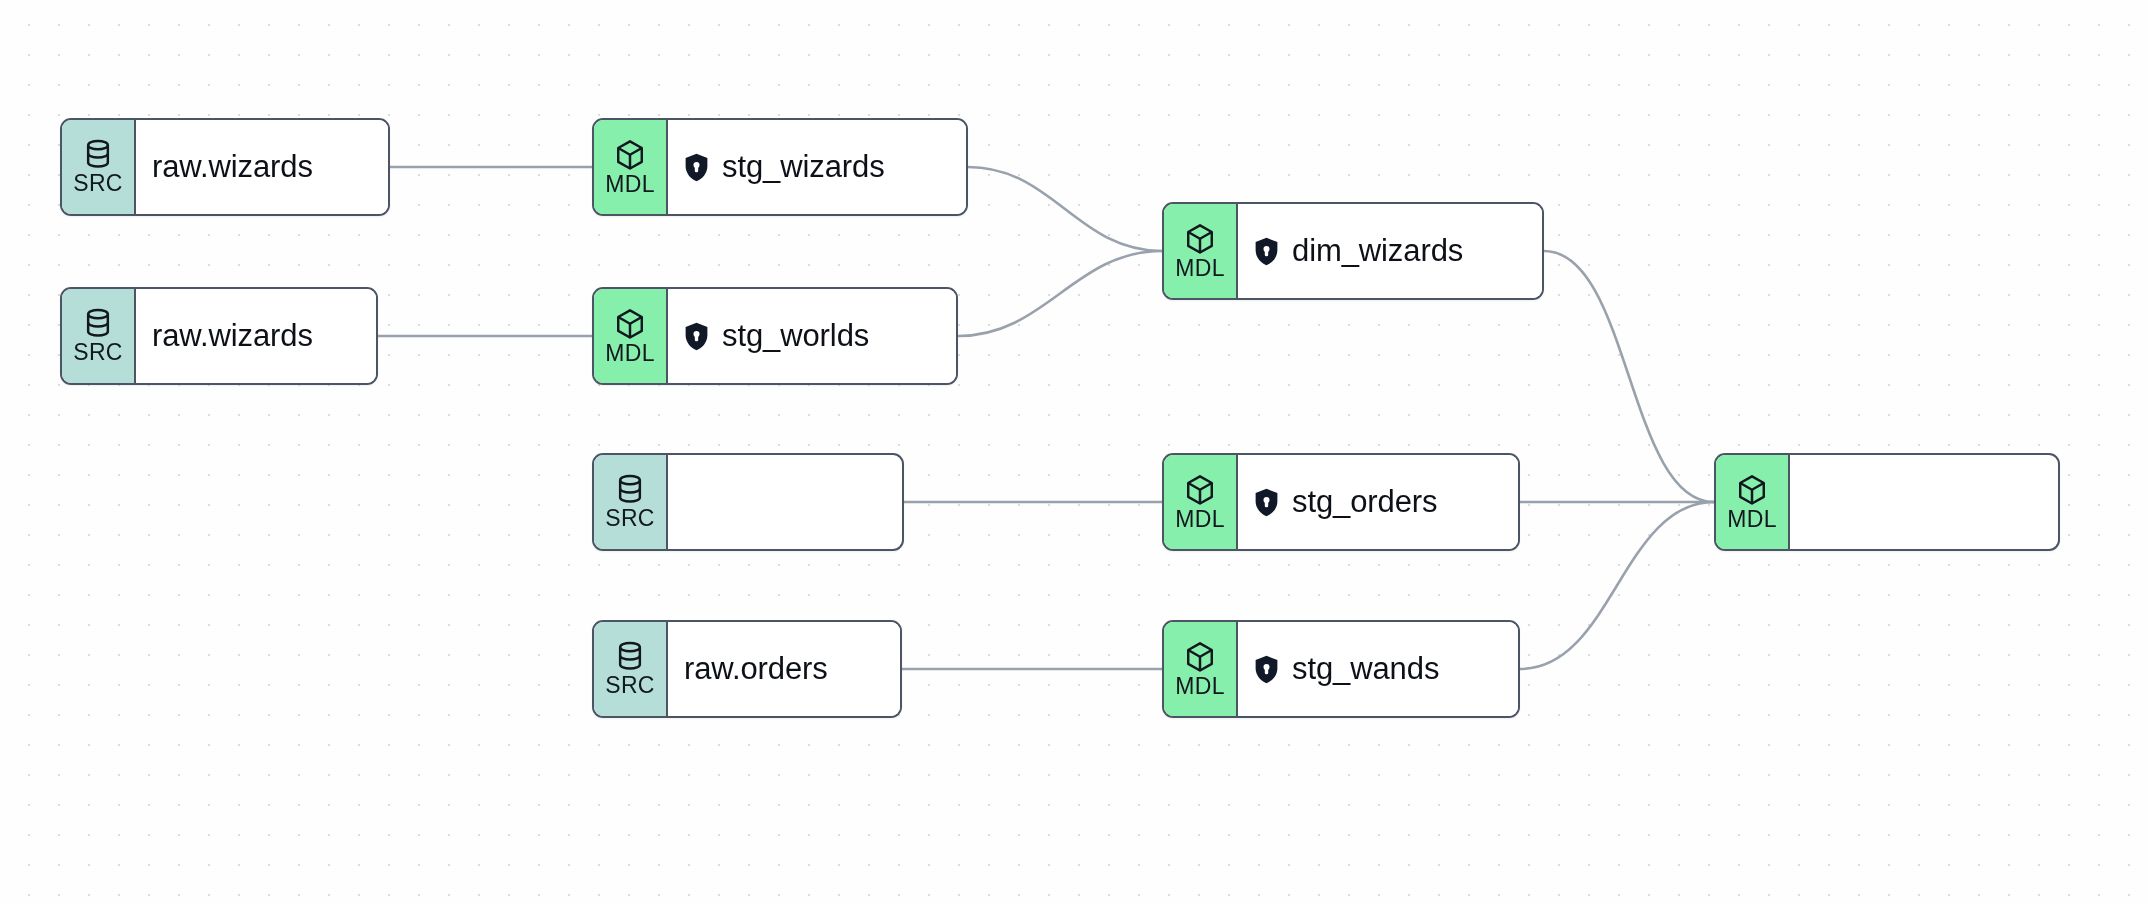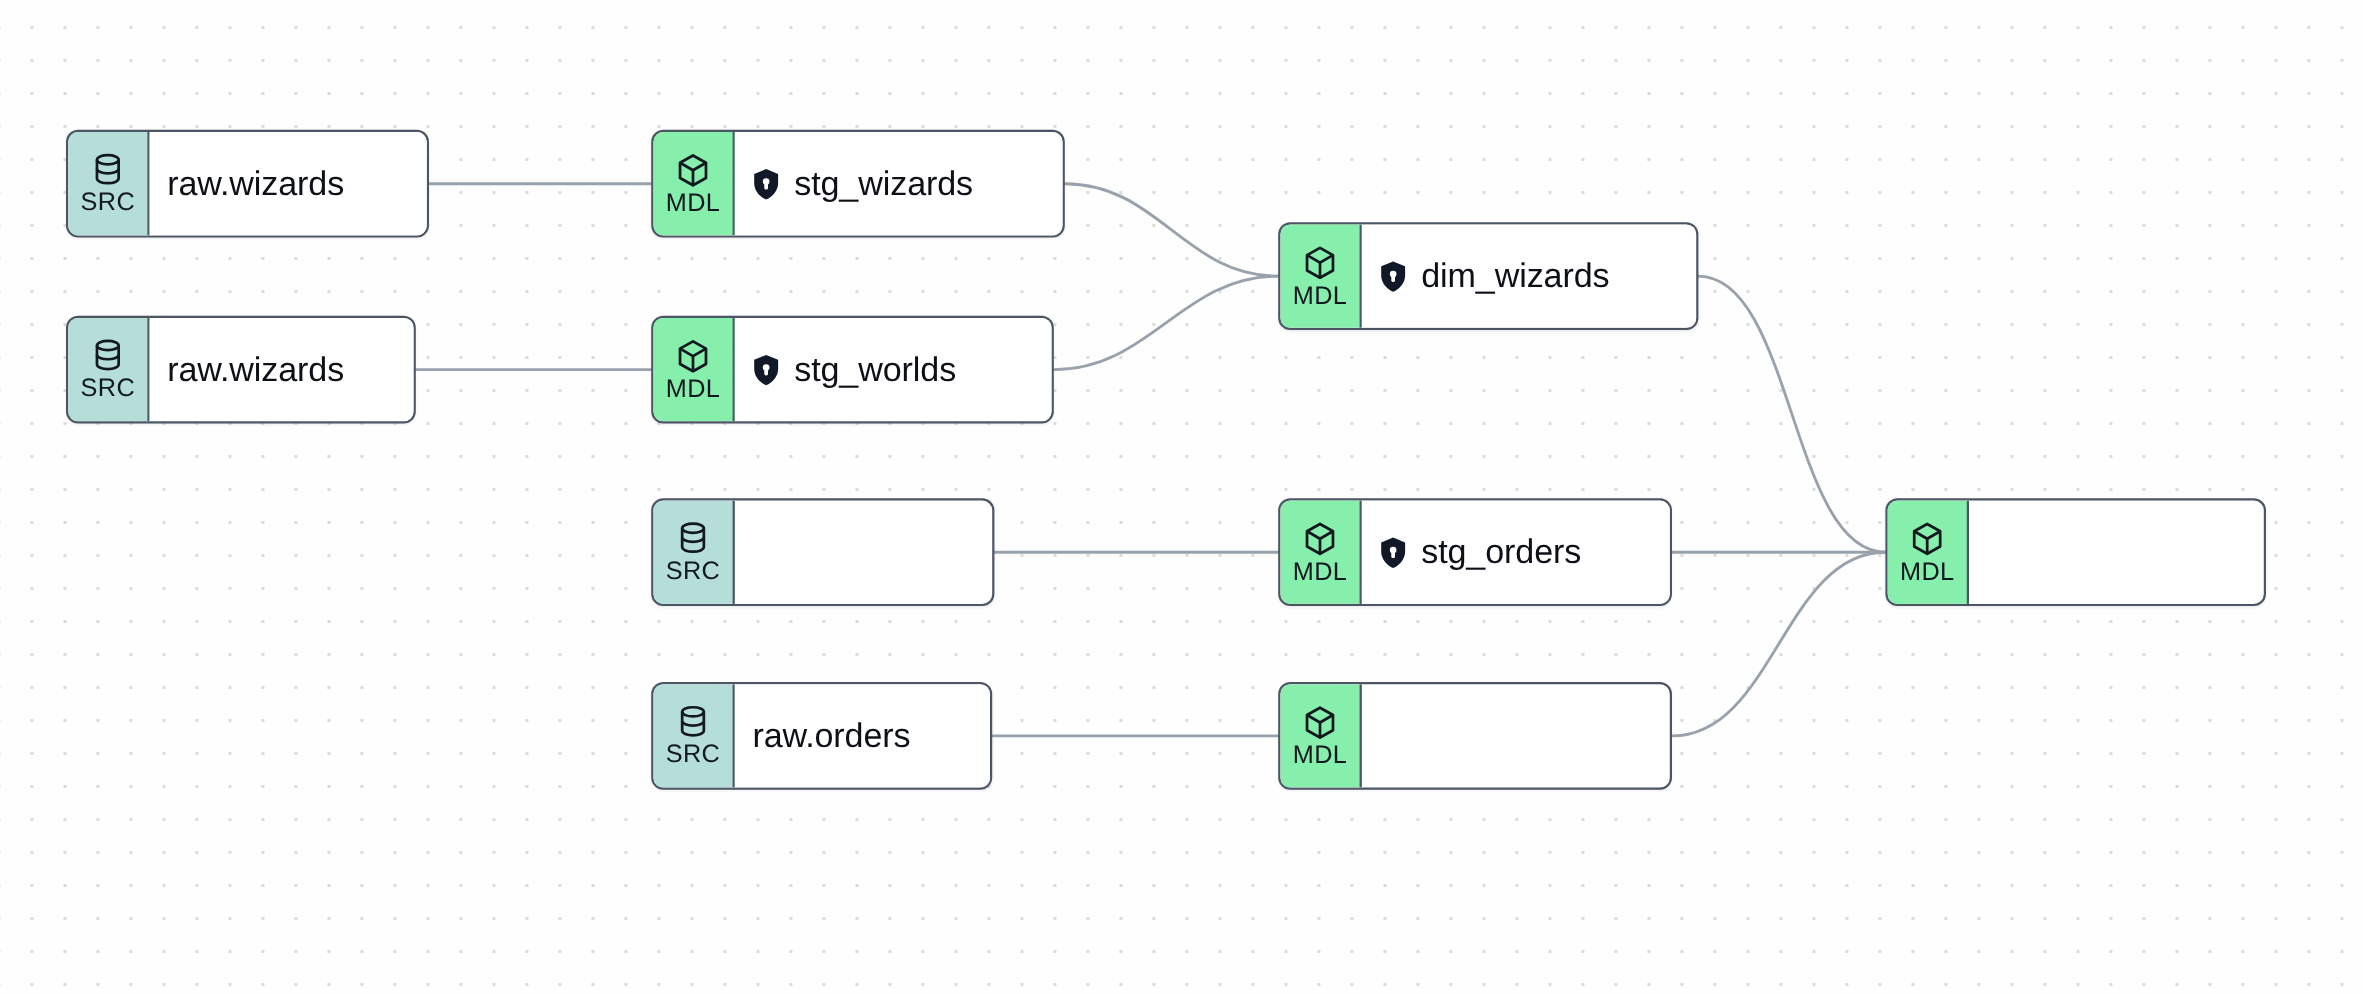--- a/index.html
+++ b/index.html
@@ -251,20 +251,30 @@
     <div class="node-badge">
       <span class="badge-icon">
         <svg width="32" height="33" viewBox="0 0 26 28" fill="none" stroke="#121820" stroke-width="2.1" stroke-linejoin="round">
           <path d="M13 2 L23 7.6 V19.4 L13 25 L3 19.4 V7.6 Z"></path>
           <path d="M3 7.6 L13 13.4 L23 7.6"></path>
           <path d="M13 13.4 V25"></path>
         </svg>
       </span>
       <span class="badge-text">MDL</span>
     </div>
+    <div class="node-body">
+      <span class="shield-icon">
+        <svg width="25" height="29" viewBox="0 0 20 24" fill="#111827">
+          <path d="M10 0.6 L19 4.2 V11 C19 17 14.6 21.6 10 23.4 C5.4 21.6 1 17 1 11 V4.2 Z"></path>
+          <circle cx="10" cy="10" r="2.5" fill="#ffffff"></circle>
+          <rect x="8.6" y="10.6" width="2.8" height="5.4" rx="1.2" fill="#ffffff"></rect>
+        </svg>
+      </span>
+      <span class="node-label">stg_wands</span>
+    </div>
   </div>
 
   <div class="node mdl" style="left:1162px; top:202px; width:382px; height:98px;">
     <div class="node-badge">
       <span class="badge-icon">
         <svg width="32" height="33" viewBox="0 0 26 28" fill="none" stroke="#121820" stroke-width="2.1" stroke-linejoin="round">
           <path d="M13 2 L23 7.6 V19.4 L13 25 L3 19.4 V7.6 Z"></path>
           <path d="M3 7.6 L13 13.4 L23 7.6"></path>
           <path d="M13 13.4 V25"></path>
         </svg>

